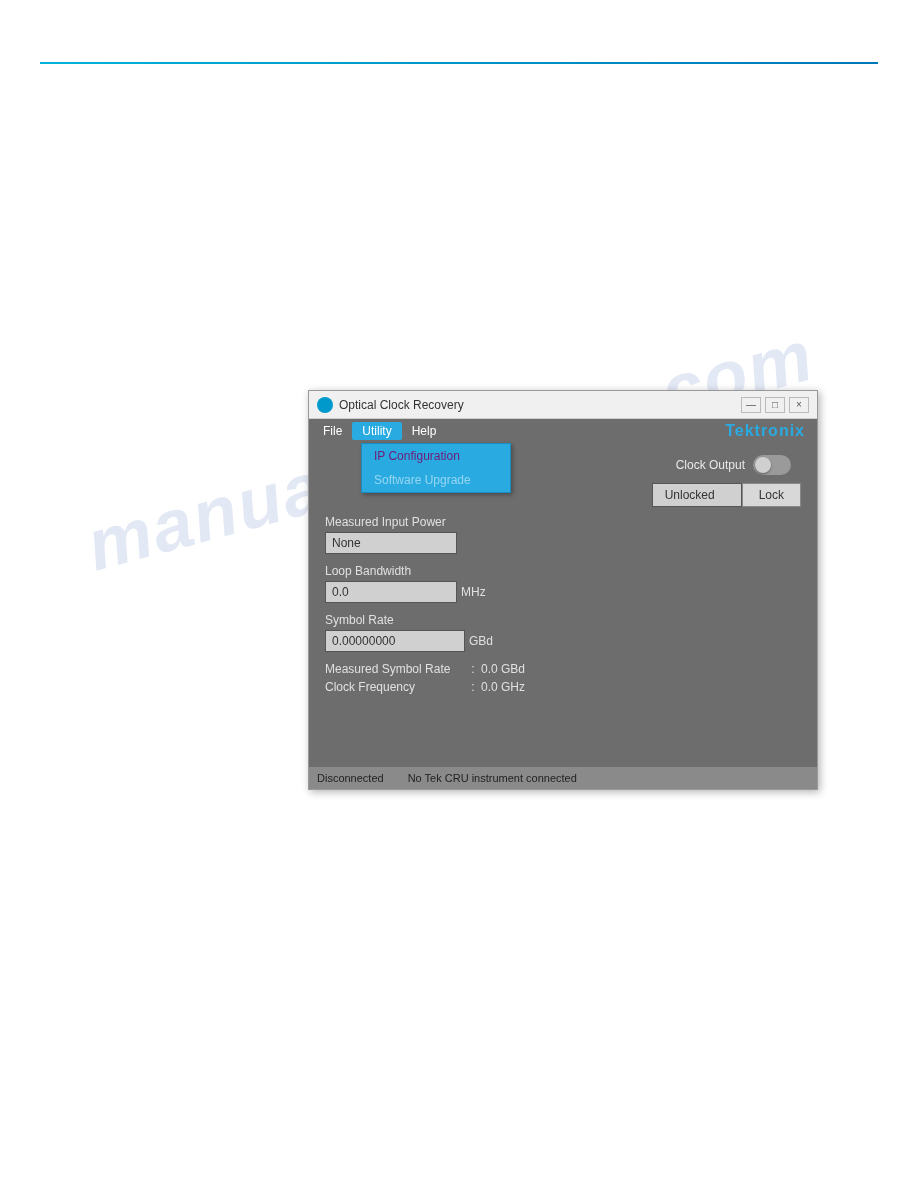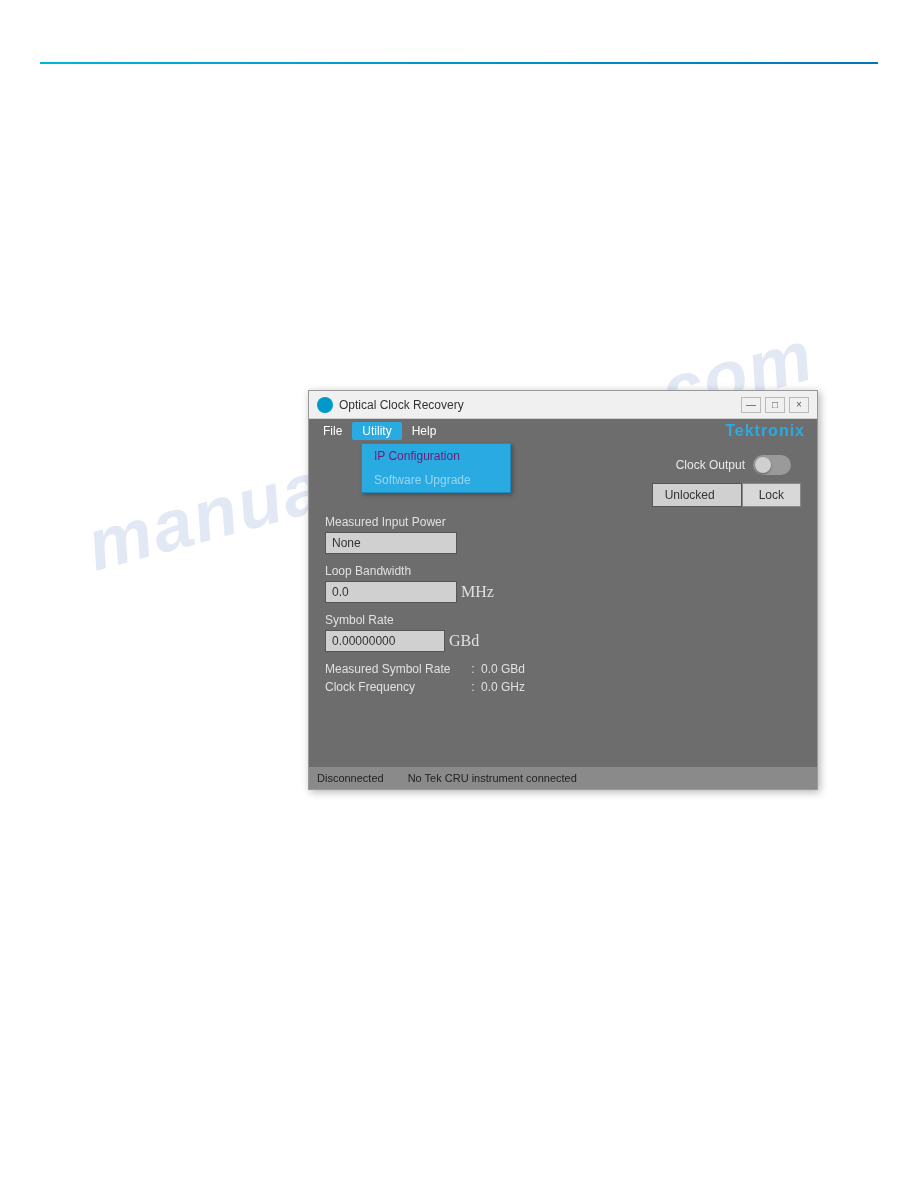--- a/index.html
+++ b/index.html
@@ -235,22 +235,21 @@
     .field-input {
       background: #d0d0d0;
       border: 1px solid #555;
       color: #333;
       padding: 3px 6px;
       font-size: 12px;
       width: 132px;
     }
     .field-unit {
       color: #e0e0e0;
-      font-size: 16px;
-      font-family: Liberation Serif, serif;
+      font-size: 12px;
     }
 
     
     .info-row {
       display: flex;
       align-items: center;
       margin-bottom: 4px;
     }
     .info-label {
       color: #e0e0e0;
@@ -344,21 +343,21 @@
       <div class="field-label">Loop Bandwidth</div>
       <div class="field-row">
         <input class="field-input" type="text" value="0.0" style="">
         <span class="field-unit">MHz</span>
       </div>
     </div>
 
     <div class="field-group">
       <div class="field-label">Symbol Rate</div>
       <div class="field-row">
-        <input class="field-input" type="text" style="width: 120px;" value="0.00000000">
+        <input class="field-input" type="text" style="width: 140px;" value="0.00000000">
         <span class="field-unit">GBd</span>
       </div>
     </div>
 
     <div class="info-row">
       <span class="info-label">Measured Symbol Rate</span>
       <span class="info-sep">:</span>
       <span class="info-value">0.0 GBd</span>
     </div>
 

